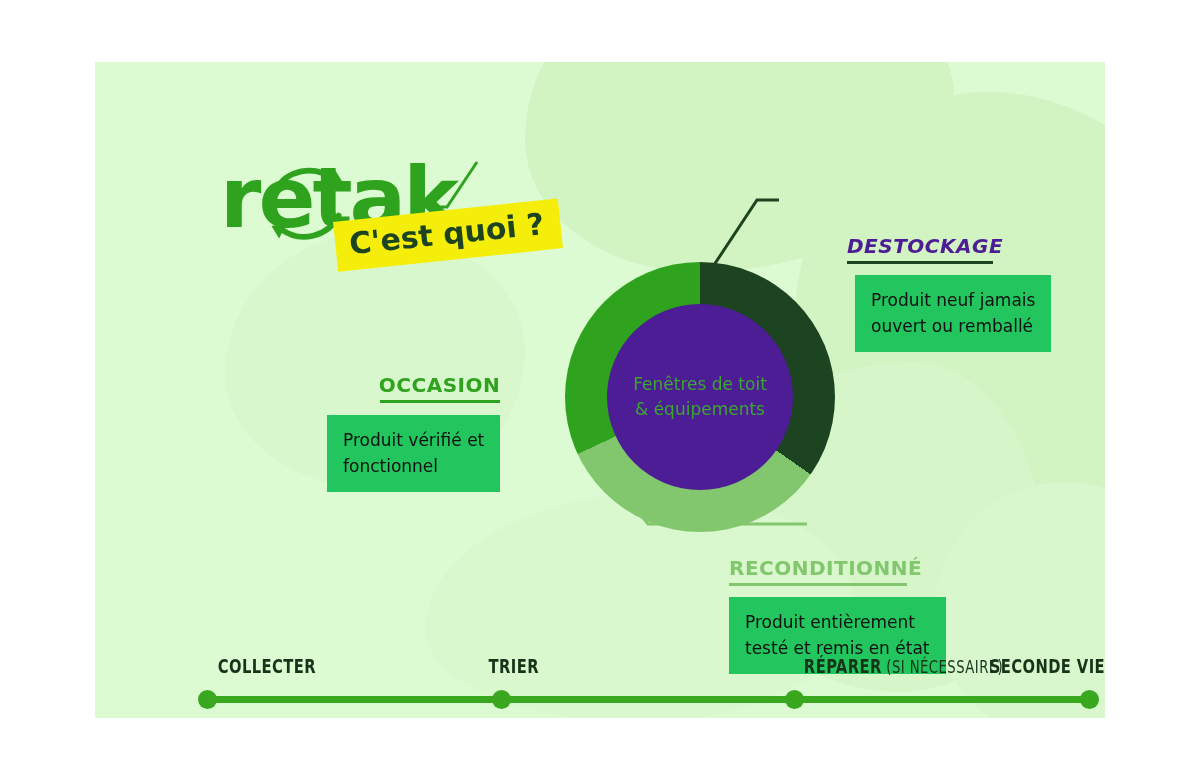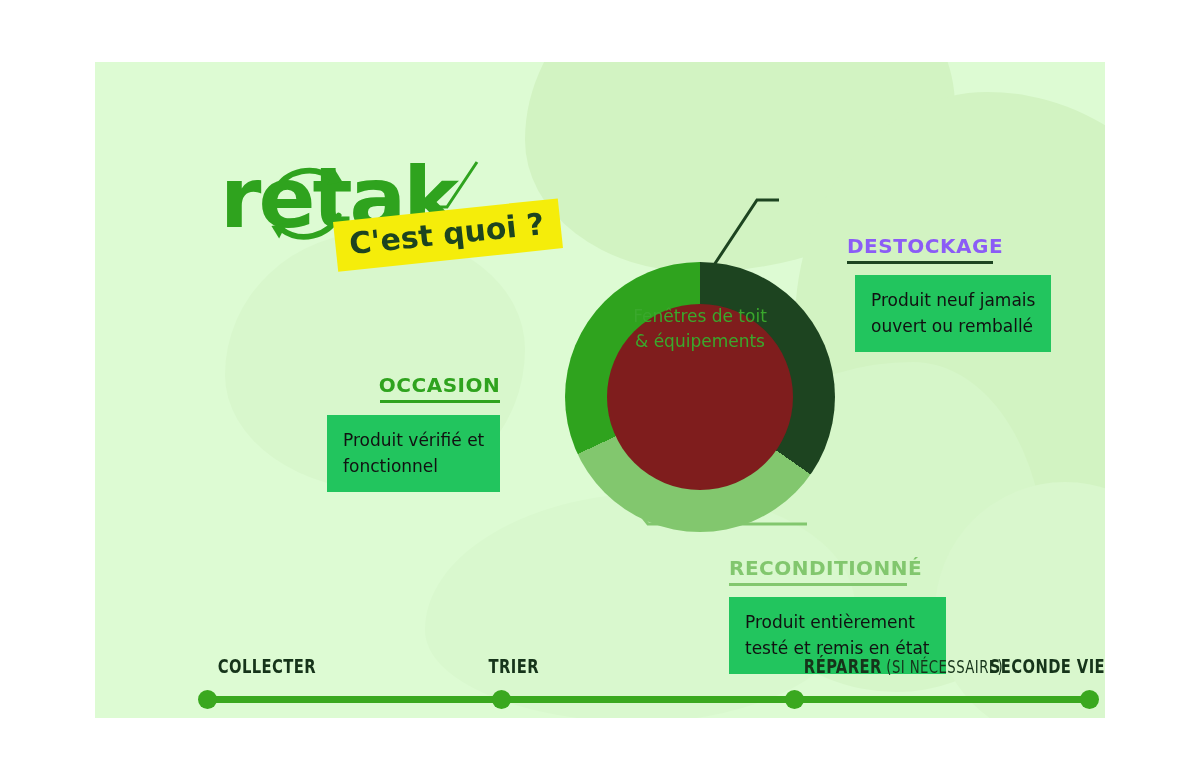--- a/index.html
+++ b/index.html
@@ -97,22 +97,23 @@
   #donut {
     position: absolute;
     inset: 0;
     border-radius: 50%;
   }
   #donut-hole {
     position: absolute;
     left: 42px; top: 42px;
     width: 186px; height: 186px;
     border-radius: 50%;
-    background: #7f1d1d;
+    background: #4c1d95;
     display: flex;
+    align-items: center;
     justify-content: center;
   }
   #donut-center-text {
     text-align: center;
     font-family: "DejaVu Sans", sans-serif;
     font-size: 17px;
     line-height: 25px;
     color: #3aa82c;
     white-space: pre-line;
   }
@@ -136,21 +137,21 @@
     font-family: "DejaVu Sans", sans-serif;
     font-size: 17px;
     line-height: 26px;
     padding: 12px 16px 13px 16px;
     white-space: pre-line;
     display: inline-block;
   }
 
   
   #callout-destockage { left: 752px; top: 172px; }
-  #callout-destockage .callout-label { color: #8b5cf6; }
+  #callout-destockage .callout-label { color: #4c1d95; font-style: italic; }
   #callout-destockage .callout-rule { background: #1d4420; width: 146px; }
   #callout-destockage .callout-box { margin-top: 11px; margin-left: 8px; }
 
   
   #callout-occasion { left: 232px; top: 311px; text-align: right; }
   #callout-occasion .callout-label { color: #2fa31e; }
   #callout-occasion .callout-rule { background: #2fa31e; width: 120px; margin-left: auto; }
   #callout-occasion .callout-box { margin-top: 12px; text-align: left; }
 
   

